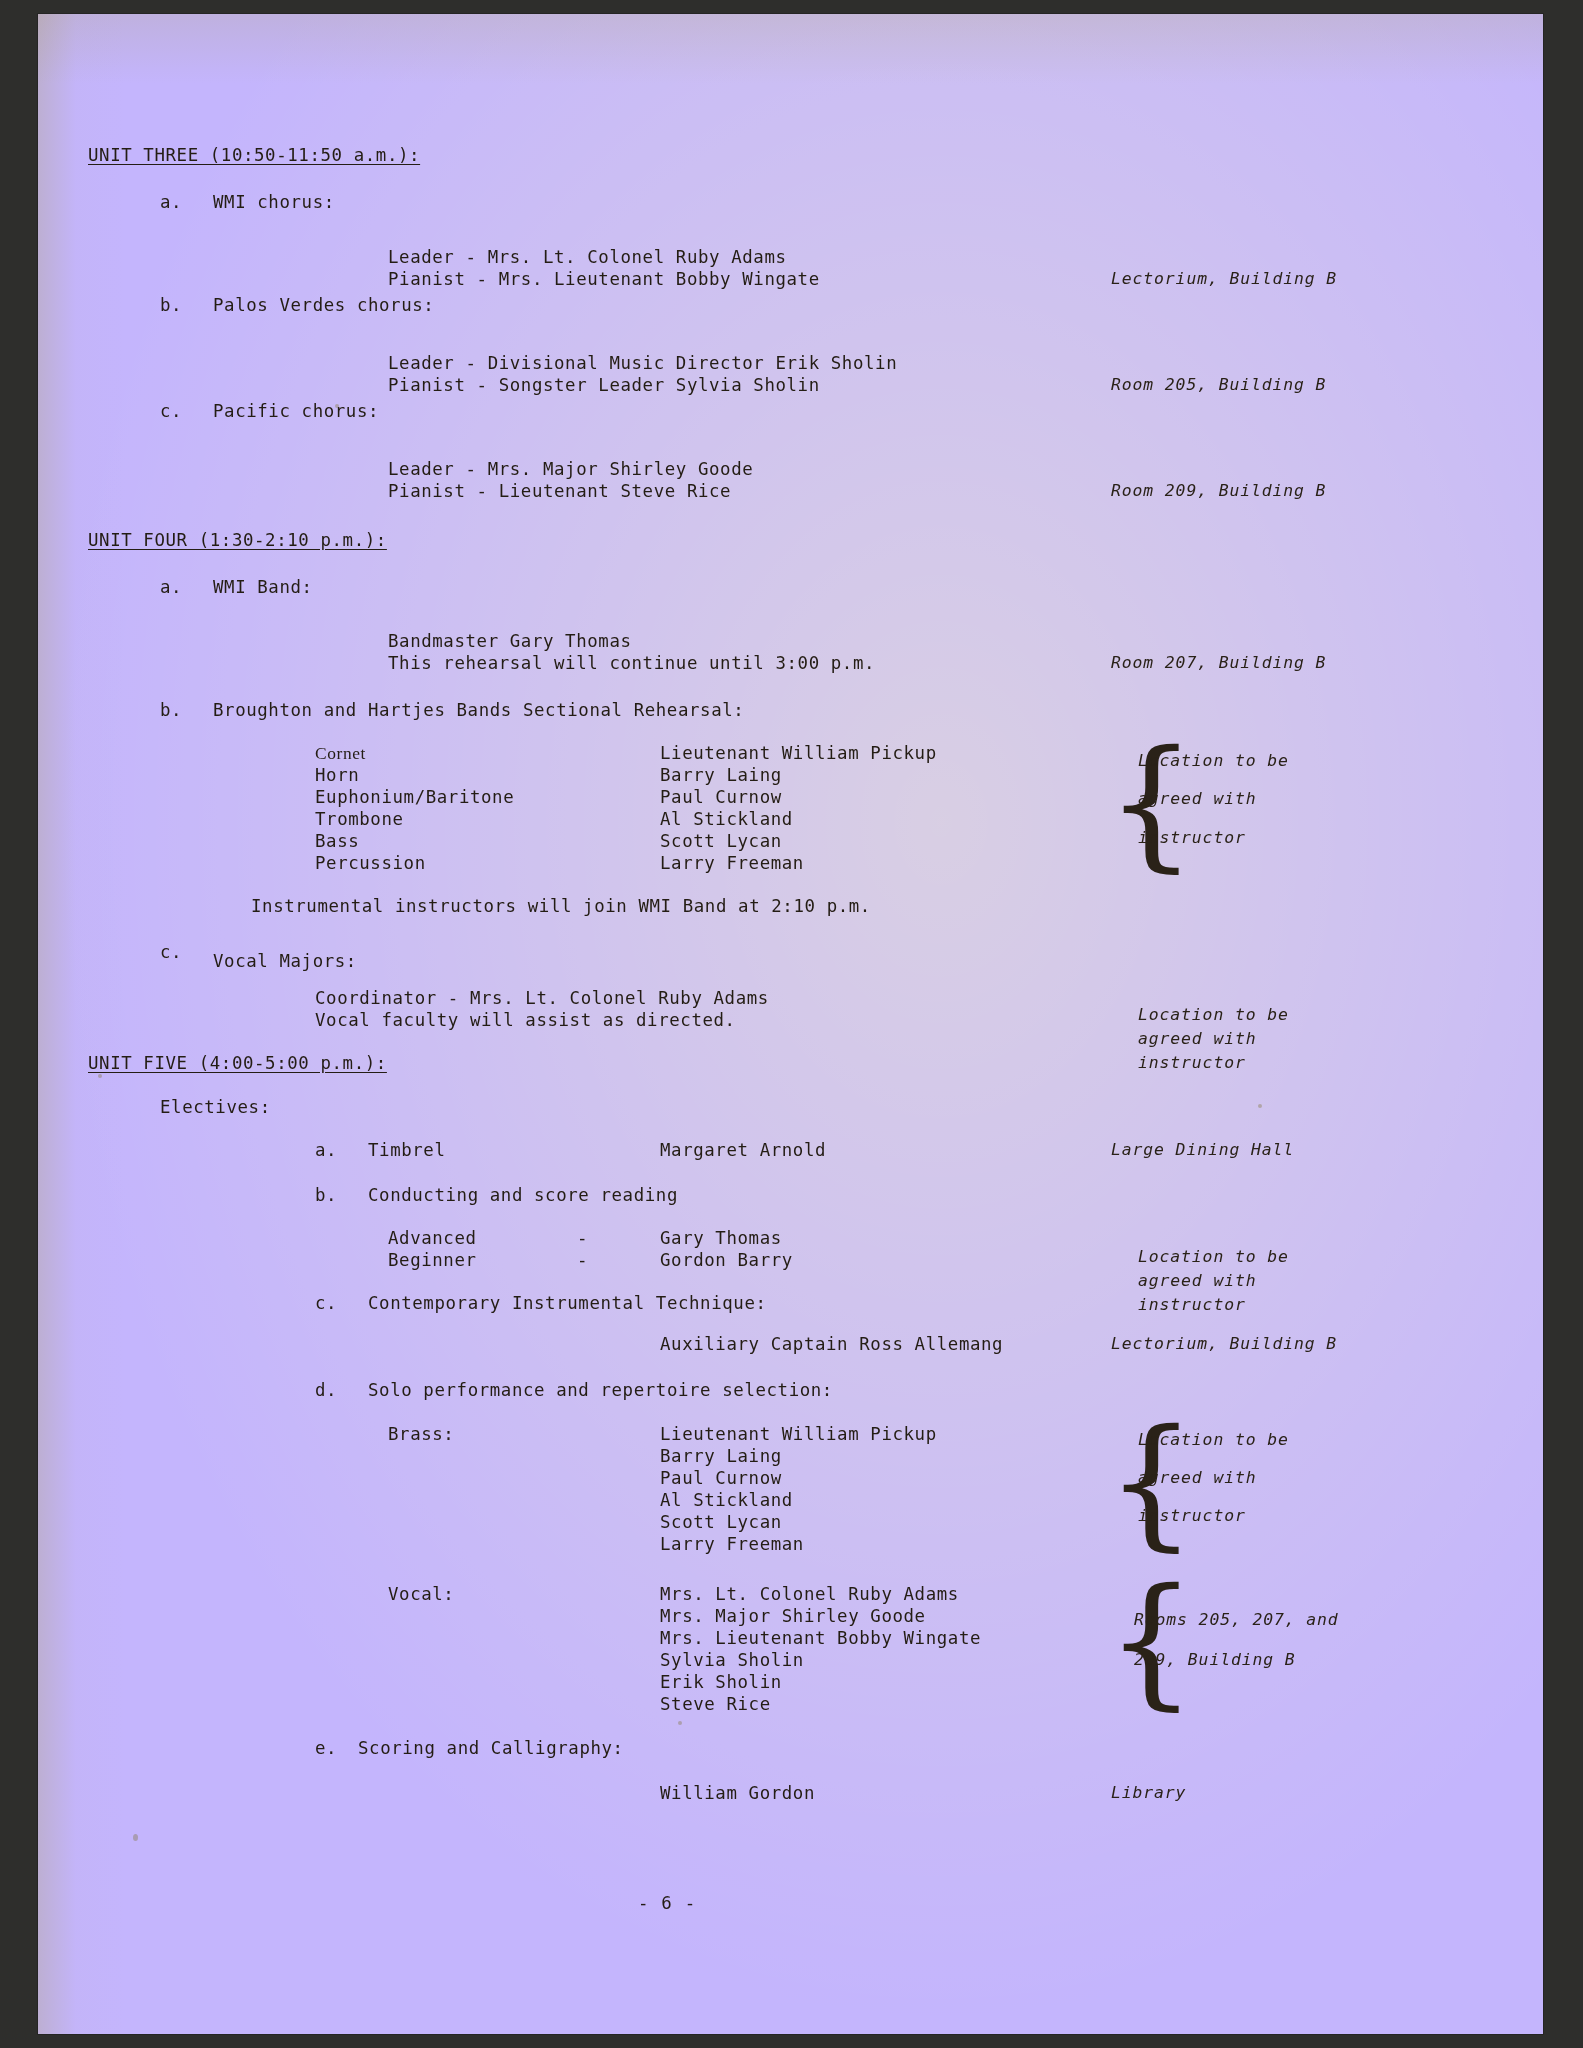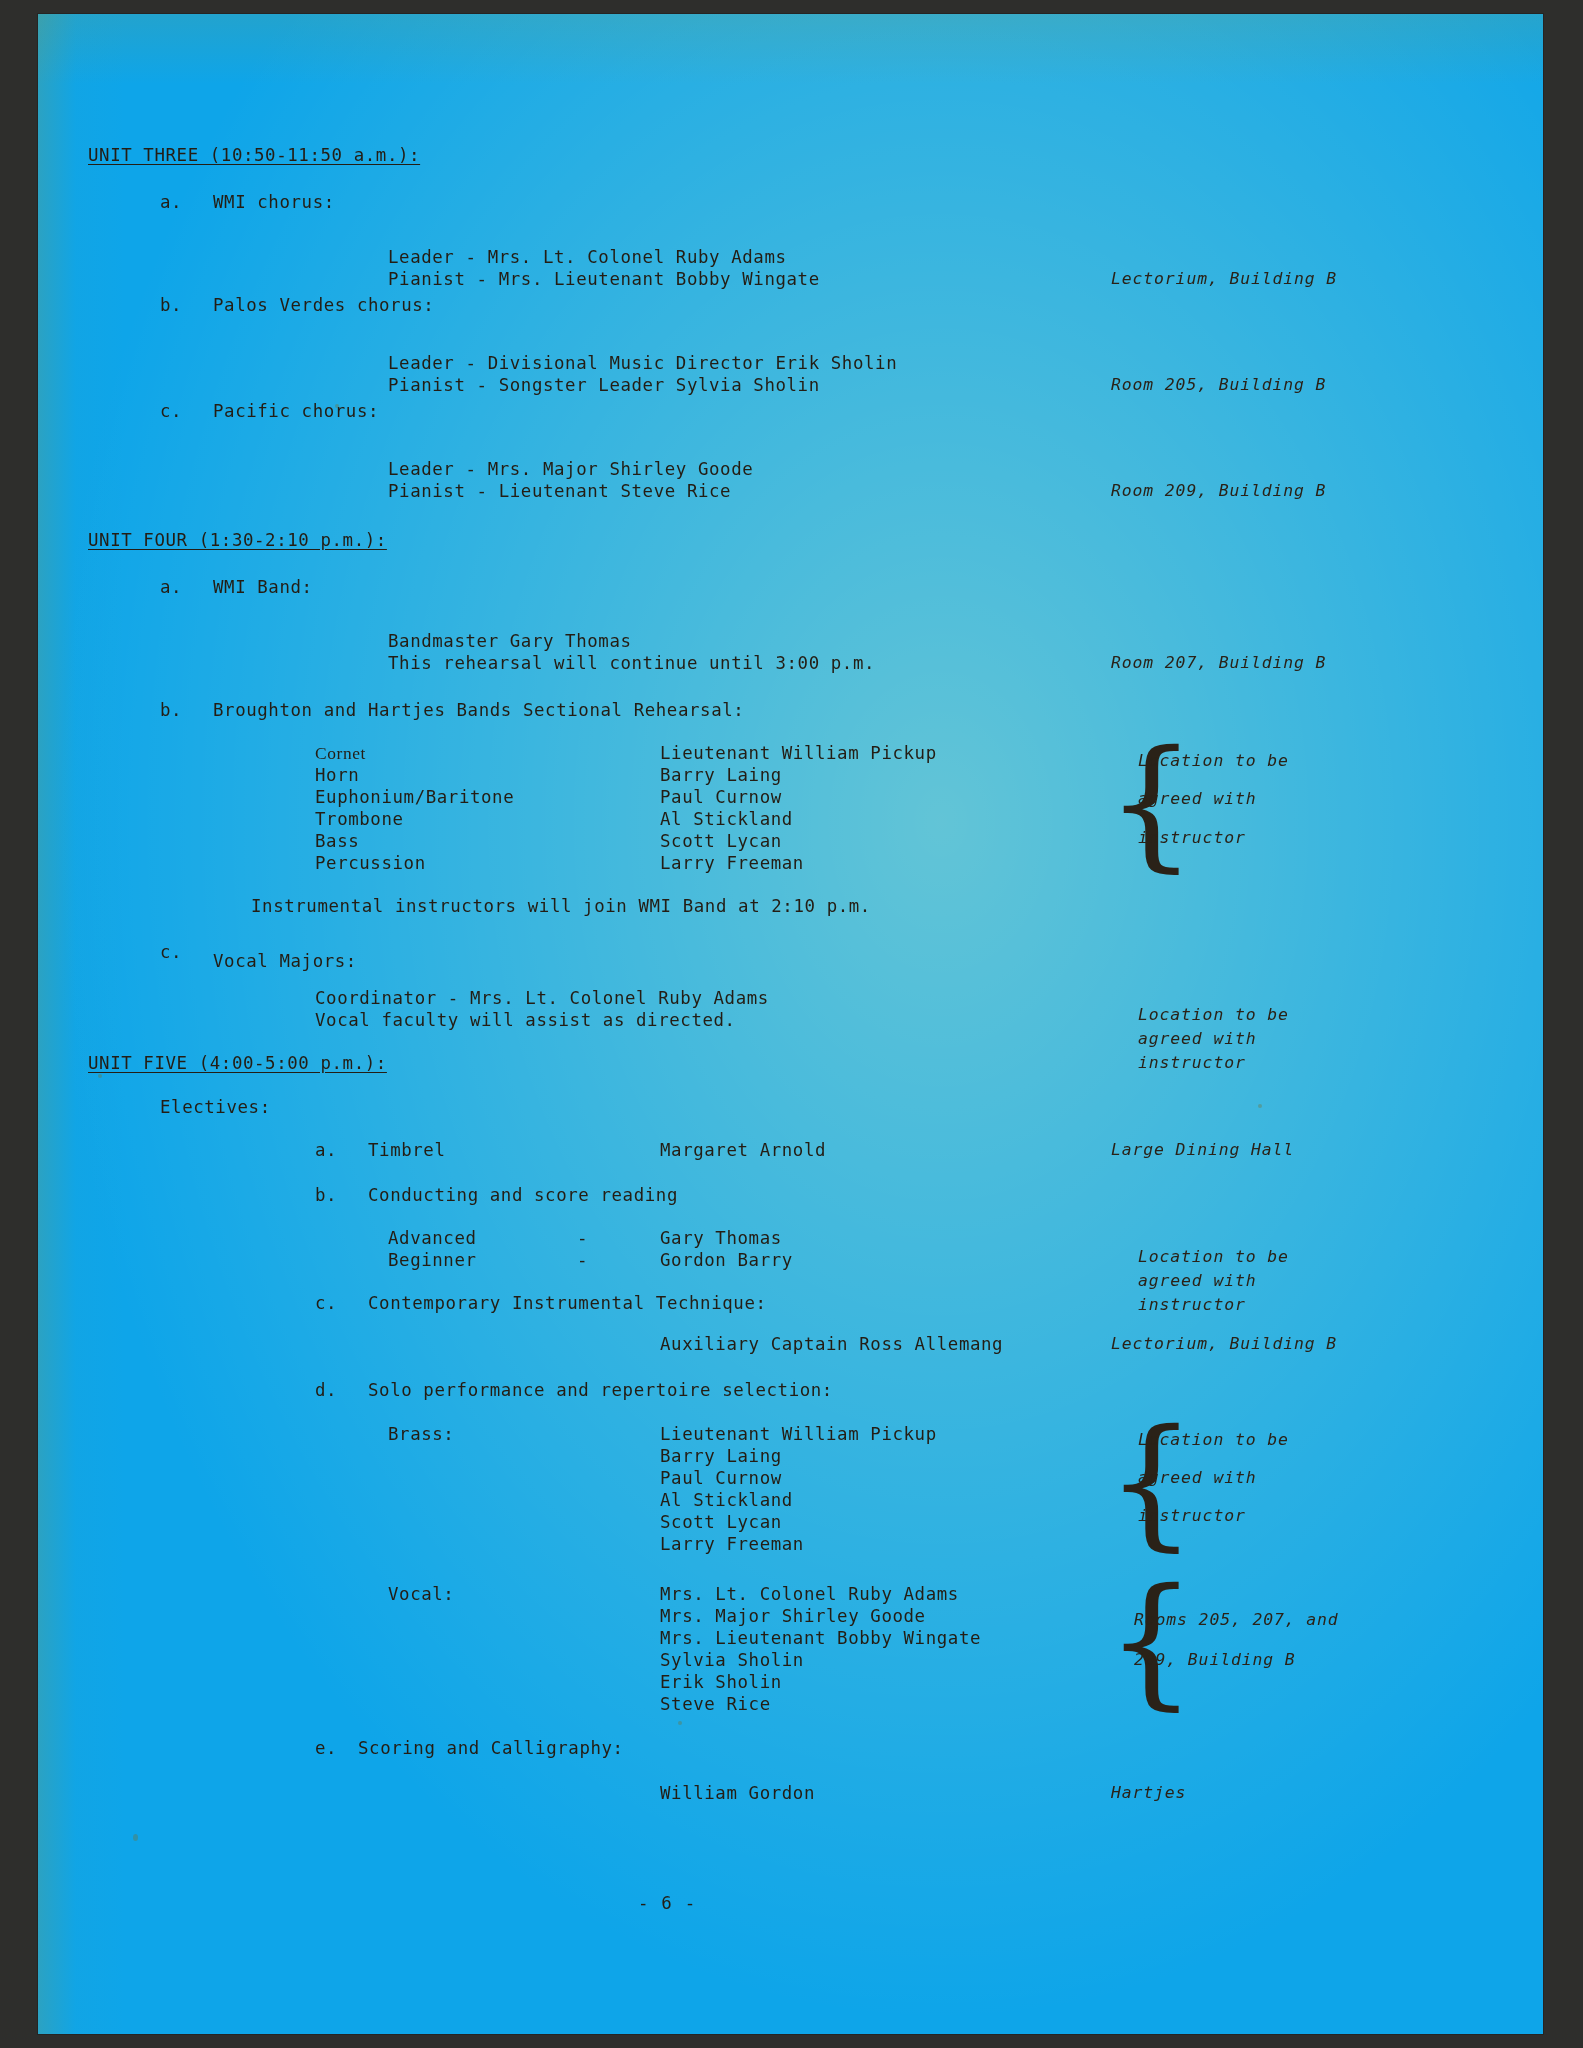--- a/index.html
+++ b/index.html
@@ -15,21 +15,21 @@
     overflow: hidden;
     font-family: "DejaVu Sans Mono", monospace;
   }
   
   .sheet {
     position: absolute;
     left: 38px;
     top: 14px;
     width: 1505px;
     height: 2020px;
-    background: #0ea5e9;
+    background: #c4b5fd;
     box-shadow: 0 0 0 1px rgba(0,0,0,0.18);
   }
   
   .sheet:before {
     content: "";
     position: absolute;
     inset: 0;
     background:
       linear-gradient(90deg, rgba(160,150,40,0.20) 0px, rgba(160,150,40,0.02) 38px, rgba(0,0,0,0) 90px),
       linear-gradient(180deg, rgba(160,150,40,0.14) 0px, rgba(0,0,0,0) 70px),
@@ -218,21 +218,21 @@
       <div class="ln" style="left:622px; top:1660px;">Erik Sholin</div>
       <div class="ln" style="left:622px; top:1682px;">Steve Rice</div>
 
       <div class="brace" style="left:1068px; top:1556px; font-size:142px;">{</div>
       <div class="loc" style="left:1096px; top:1598px;">Rooms 205, 207, and</div>
       <div class="loc" style="left:1096px; top:1638px;">209, Building B</div>
 
       <div class="ln" style="left:277px; top:1726px;">e.</div>
       <div class="ln" style="left:320px; top:1726px;">Scoring and Calligraphy:</div>
       <div class="ln" style="left:622px; top:1771px;">William Gordon</div>
-      <div class="loc" style="left:1073px; top:1771px;">Hartjes</div>
+      <div class="loc" style="left:1073px; top:1771px;">Library</div>
 
       <div class="footer" style="left:600px; top:1881px;">- 6 -</div>
 
       <span class="speck" style="left:95px; top:1820px; width:5px; height:7px;"></span>
       <span class="speck" style="left:60px; top:1060px; width:4px; height:4px;"></span>
       <span class="speck" style="left:297px; top:390px; width:4px; height:4px;"></span>
       <span class="speck" style="left:1220px; top:1090px; width:4px; height:4px;"></span>
       <span class="speck" style="left:640px; top:1707px; width:4px; height:4px;"></span>
     </div>
   </div>

